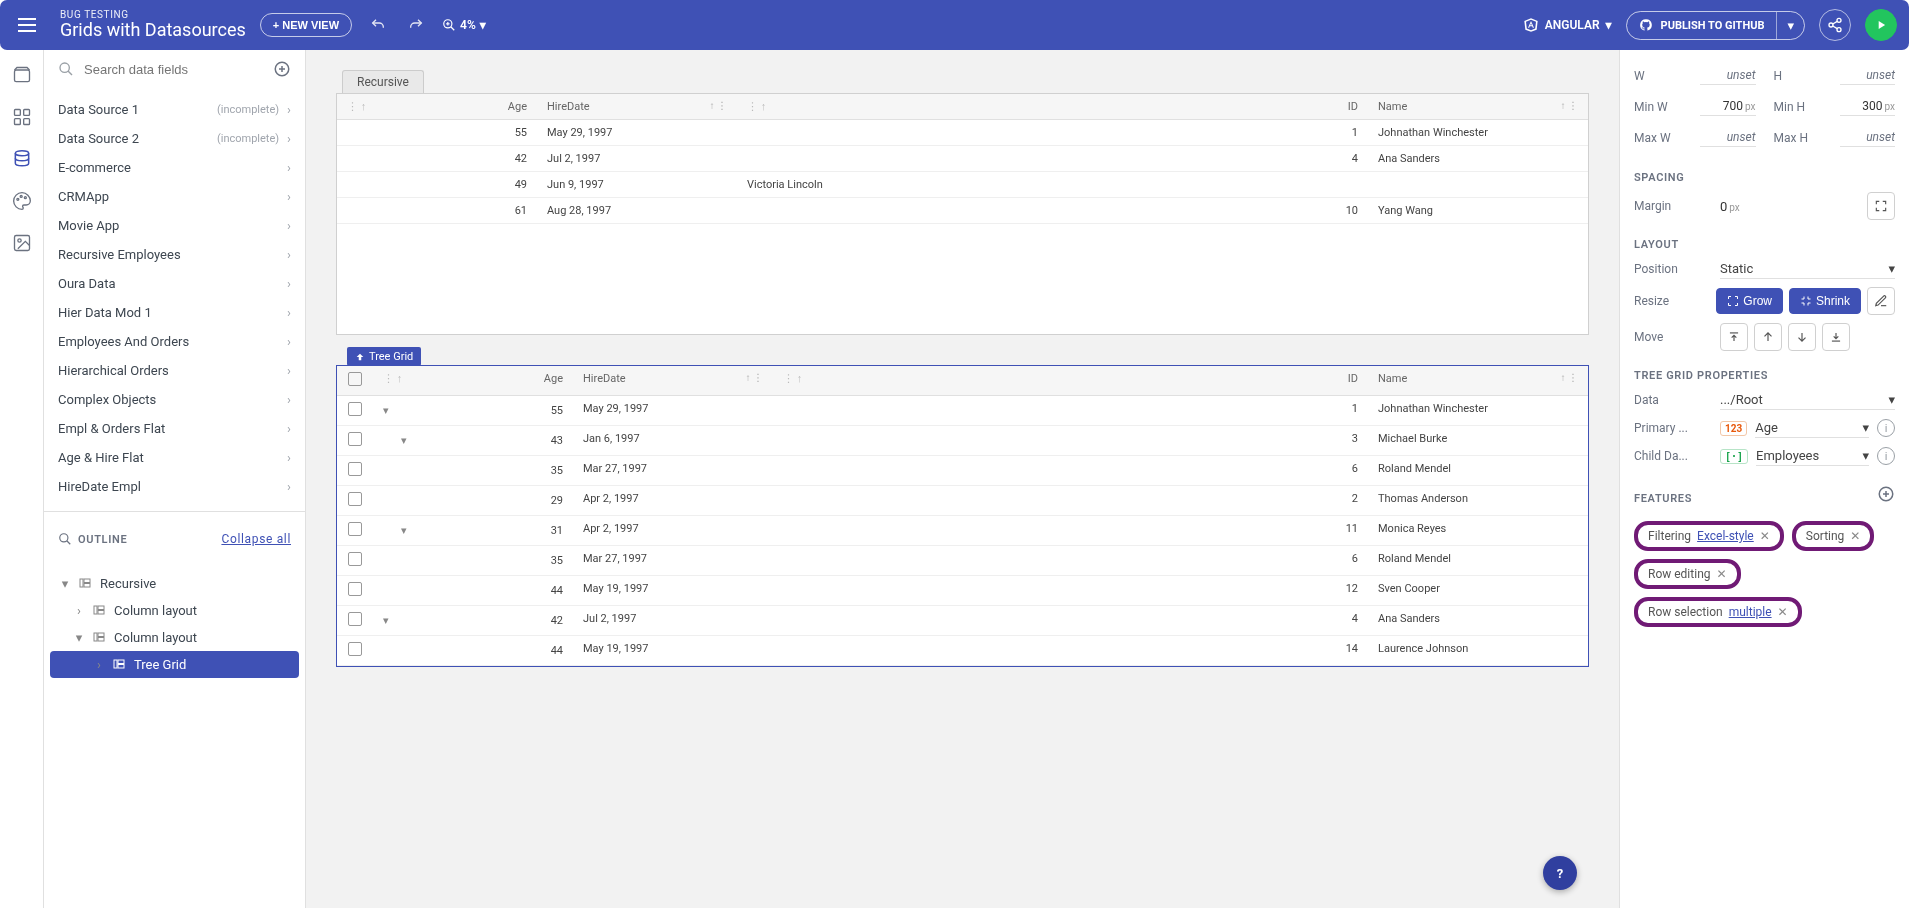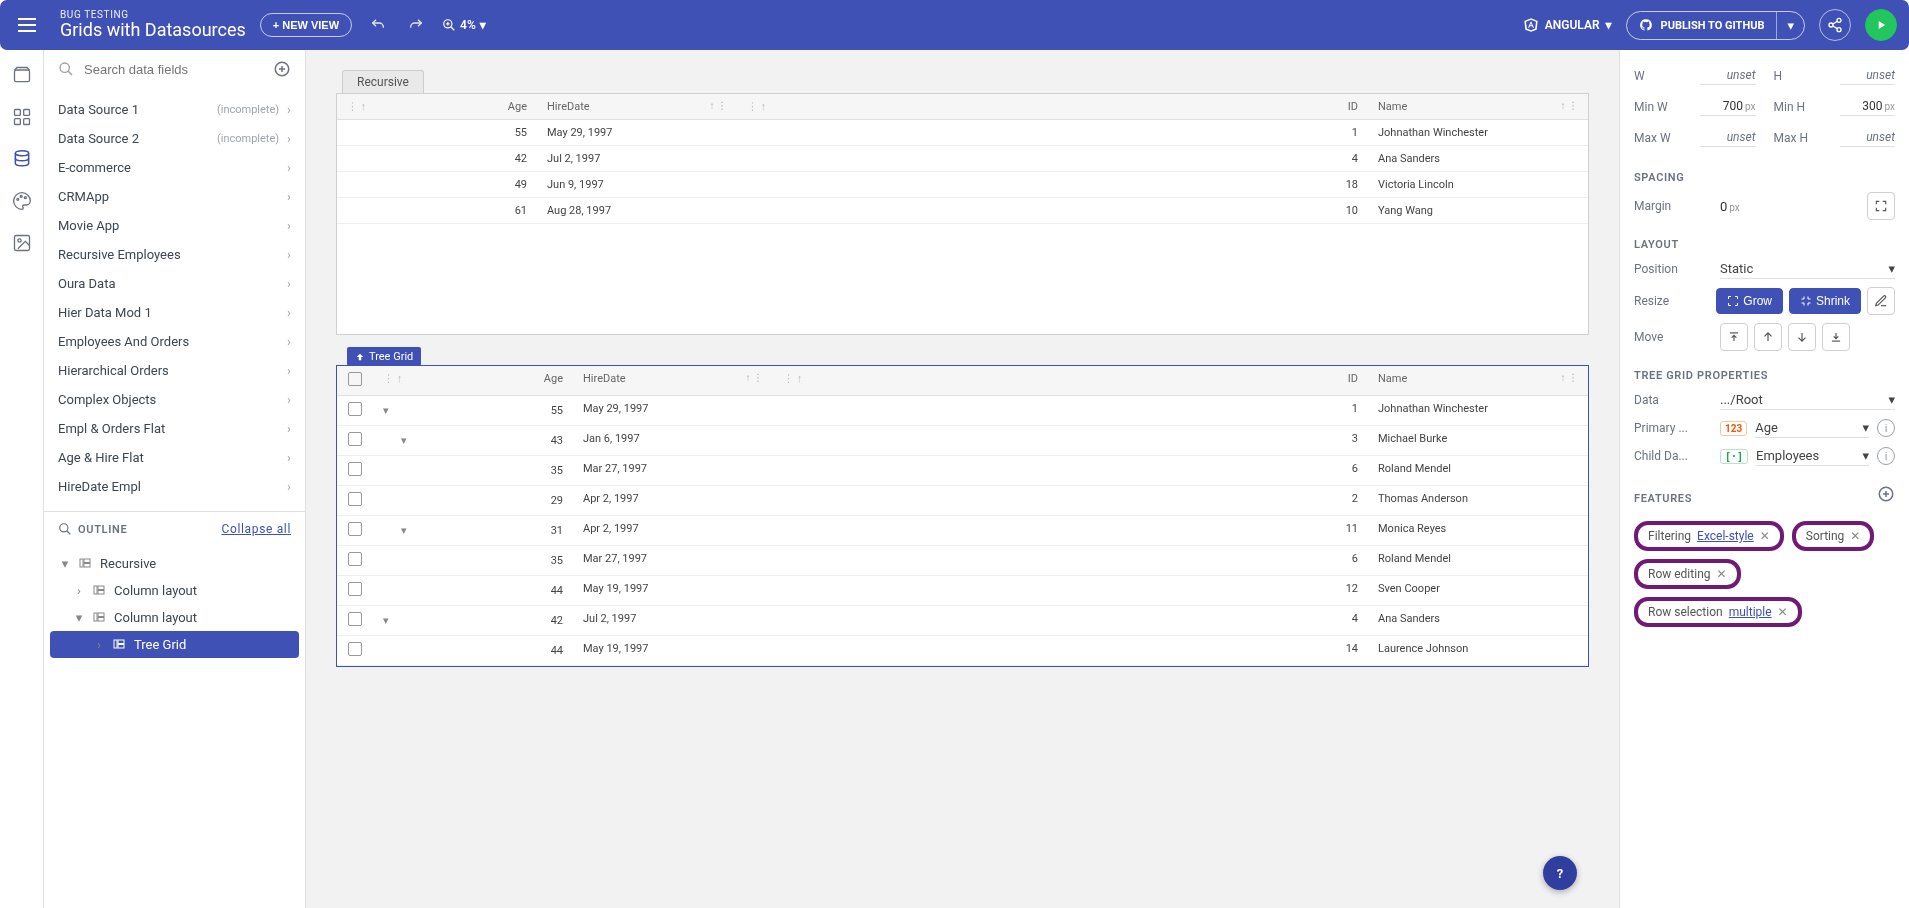--- a/index.html
+++ b/index.html
@@ -42,21 +42,21 @@
   .searchrow{display:flex;align-items:center;gap:8px;padding:10px 14px;color:#9aa0a6;border-bottom:1px solid transparent;}
   .searchrow input{flex:1;border:none;outline:none;font-size:13px;color:#555;}
   .plus{margin-left:auto;color:#6b7280;cursor:pointer;}
 
   .dslist{flex:0 0 auto;overflow:auto;padding:6px 0 10px;}
   .dsrow{display:flex;align-items:center;padding:7px 14px;font-size:13px;color:#3d4650;cursor:pointer;}
   .dsrow .name{flex:1;}
   .dsrow .tag{font-size:11px;color:#a0a5ad;margin-right:8px;}
   .chev{color:#a0a5ad;}
 
-  .outline-head{display:flex;align-items:center;padding:10px 14px;border-top:1px solid var(--border);color:#6b7280;font-size:11px;letter-spacing:.06em;}
+  .outline-head{display:flex;align-items:center;padding:20px 14px;border-top:1px solid var(--border);color:#6b7280;font-size:11px;letter-spacing:.06em;}
   .outline-head .lbl{font-weight:600;}
   .outline-head a{margin-left:auto;color:var(--link);text-decoration:underline;font-size:12px;cursor:pointer;}
   .outline{padding:4px 6px 10px;}
   .orow{display:flex;align-items:center;gap:6px;padding:6px 8px;border-radius:4px;font-size:13px;color:#3d4650;}
   .orow.lvl1{padding-left:22px;}
   .orow.lvl2{padding-left:42px;}
   .orow.active{background:var(--blue);color:#fff;}
   .otoggle{width:14px;text-align:center;color:#888;}
   .oicon{width:16px;height:14px;display:inline-flex;}
 
@@ -374,21 +374,20 @@
           </div>
           <div class="grow">
             <div class="col age">42</div>
             <div class="col hire">Jul 2, 1997</div>
             <div class="col id">4</div>
             <div class="col name">Ana Sanders</div>
           </div>
           <div class="grow">
             <div class="col age">49</div>
             <div class="col hire">Jun 9, 1997</div>
-            <div class="col id">18</div>
             <div class="col name">Victoria Lincoln</div>
           </div>
           <div class="grow">
             <div class="col age">61</div>
             <div class="col hire">Aug 28, 1997</div>
             <div class="col id">10</div>
             <div class="col name">Yang Wang</div>
           </div>
         </div>
       <div class="gridspace"></div>

